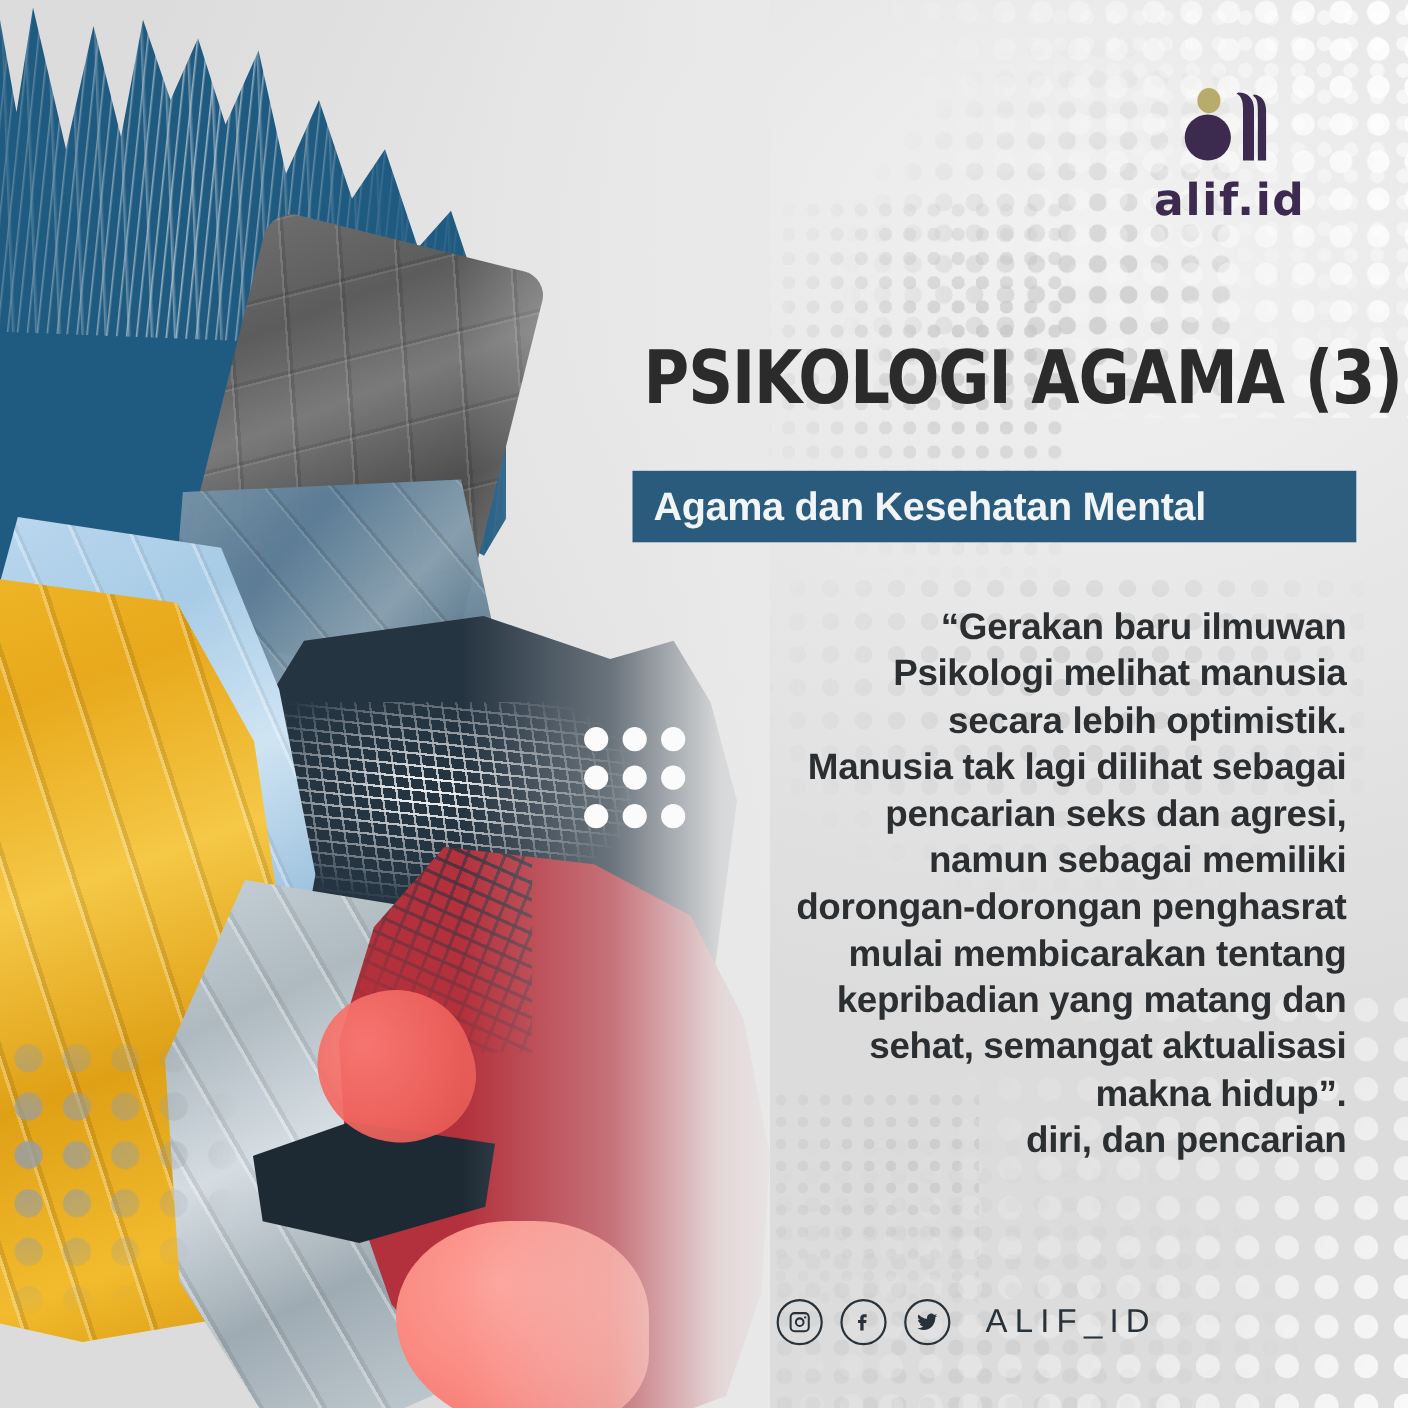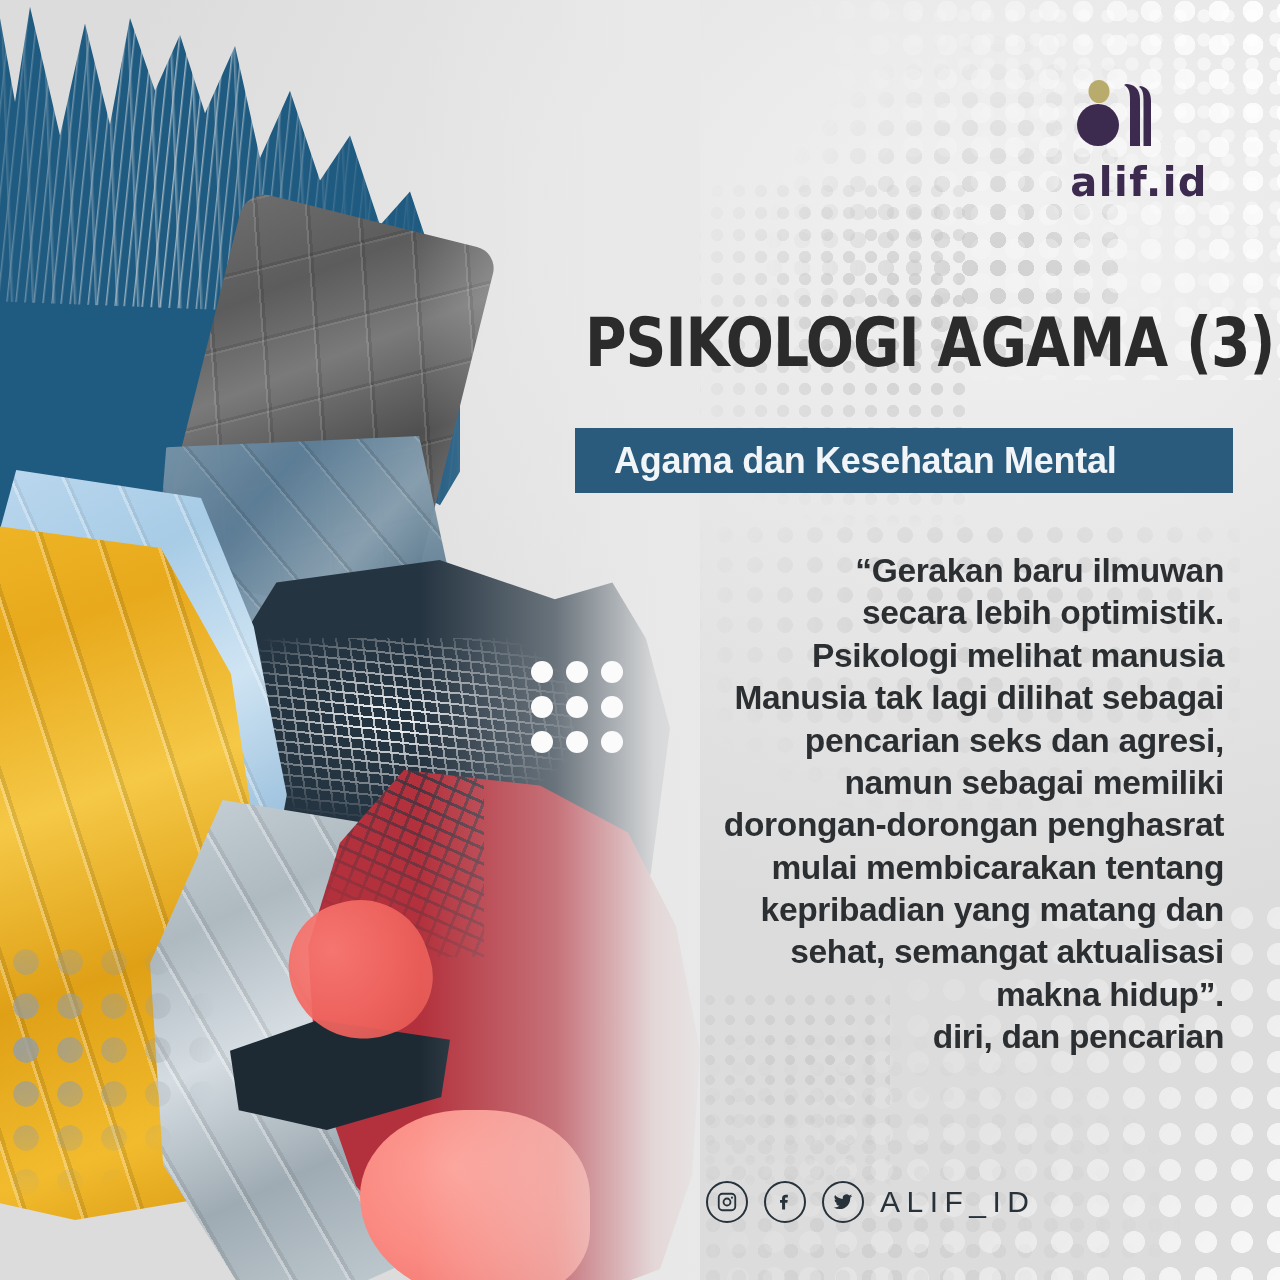--- a/index.html
+++ b/index.html
@@ -242,61 +242,62 @@
     pointer-events:none;
   }
 
   
   #logo { position:absolute; right:72px; top:78px; width:180px; text-align:center; }
   .logo-mark { height:72px; }
   .logo-word {
     margin-top:12px;
     font-family:"DejaVu Sans", sans-serif;
     font-size:40px; font-weight:700; letter-spacing:1.5px;
-    color:#3d2a4f; line-height:1;text-align:right;
+    color:#3d2a4f; line-height:1;
   }
 
   
   #headline {
     position:absolute; left:585px; top:310px; width:655px;
     font-family:"Liberation Sans Narrow","DejaVu Sans Condensed","Liberation Sans", sans-serif;
     font-weight:700; font-size:67px; line-height:1;
     letter-spacing:-1px; color:#2b2b2b;
     transform:scaleX(.94); transform-origin:left center;
     white-space:nowrap;
   }
 
   #subtitle-bar {
     position:absolute; left:575px; top:428px; width:658px; height:65px;
     background:#2a5a7c; display:flex; align-items:center;
   }
   #subtitle {
     padding-left:19px;
     font-size:36px; font-weight:700; color:#f2f5f7;
-    letter-spacing:-.3px; white-space:nowrap;margin-left:20px;
+    letter-spacing:-.3px; white-space:nowrap;
   }
 
   
   #quote {
     position:absolute; right:56px; top:550px; width:570px;
     text-align:right;
     font-size:33.5px; font-weight:700; line-height:1.265;
     color:#2c2f31; letter-spacing:-.35px;
   }
   #quote span { display:block; white-space:nowrap;text-align:right; }
 
   
   #footer { position:absolute; left:706px; top:1181px; display:flex; align-items:center; gap:16px; }
   .soc {
     width:42px; height:42px; border-radius:50%;
     border:2.2px solid #28323a;
     display:flex; align-items:center; justify-content:center;
   }
   .soc svg { display:block; }
   #handle {
+    margin-left:16px;
     font-size:30px; font-weight:400; letter-spacing:6.5px;
     color:#28323a;
   }
 </style>
 </head>
 <body>
 
 <div id="poster">
 
   <div class="dots dots-tm"></div>
@@ -350,22 +351,22 @@
   </div>
 
   <div id="headline">PSIKOLOGI AGAMA (3)</div>
 
   <div id="subtitle-bar">
     <div id="subtitle">Agama dan Kesehatan Mental</div>
   </div>
 
   <div id="quote">
     <span>“Gerakan baru ilmuwan</span>
+    <span>Psikologi melihat manusia</span>
     <span>secara lebih optimistik.</span>
-    <span>Psikologi melihat manusia</span>
     <span>Manusia tak lagi dilihat sebagai</span>
     <span>pencarian seks dan agresi,</span>
     <span>namun sebagai memiliki</span>
     <span>dorongan-dorongan penghasrat</span>
     <span>mulai membicarakan tentang</span>
     <span>kepribadian yang matang dan</span>
     <span>sehat, semangat aktualisasi</span>
     <span>makna hidup”.</span>
     <span>diri, dan  pencarian</span>
   </div>

